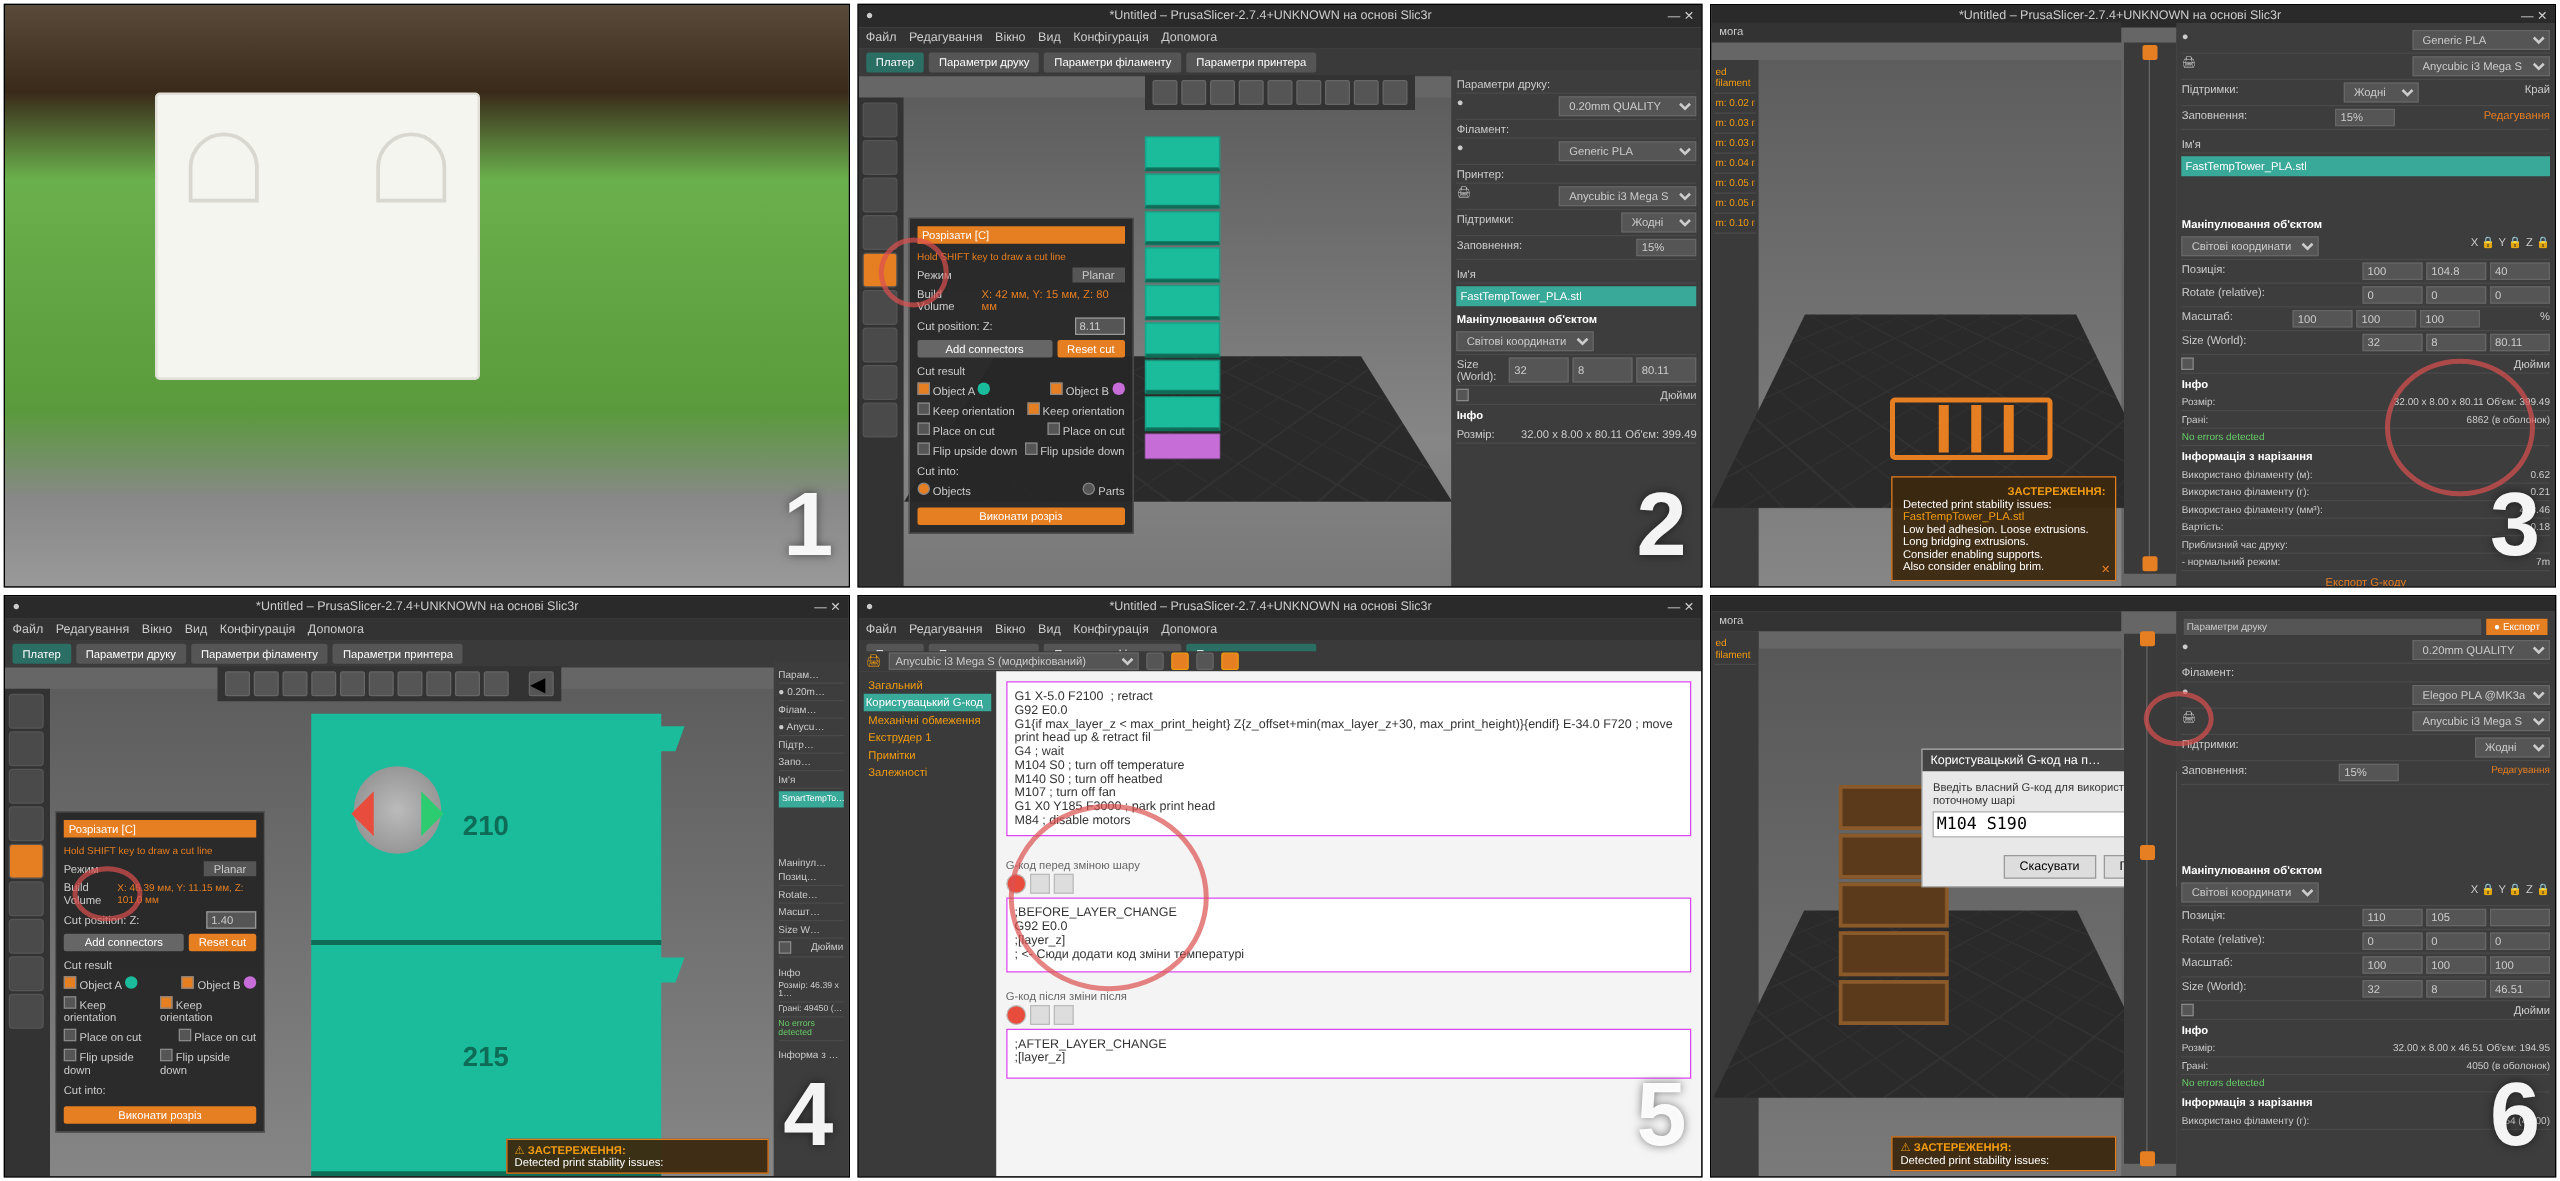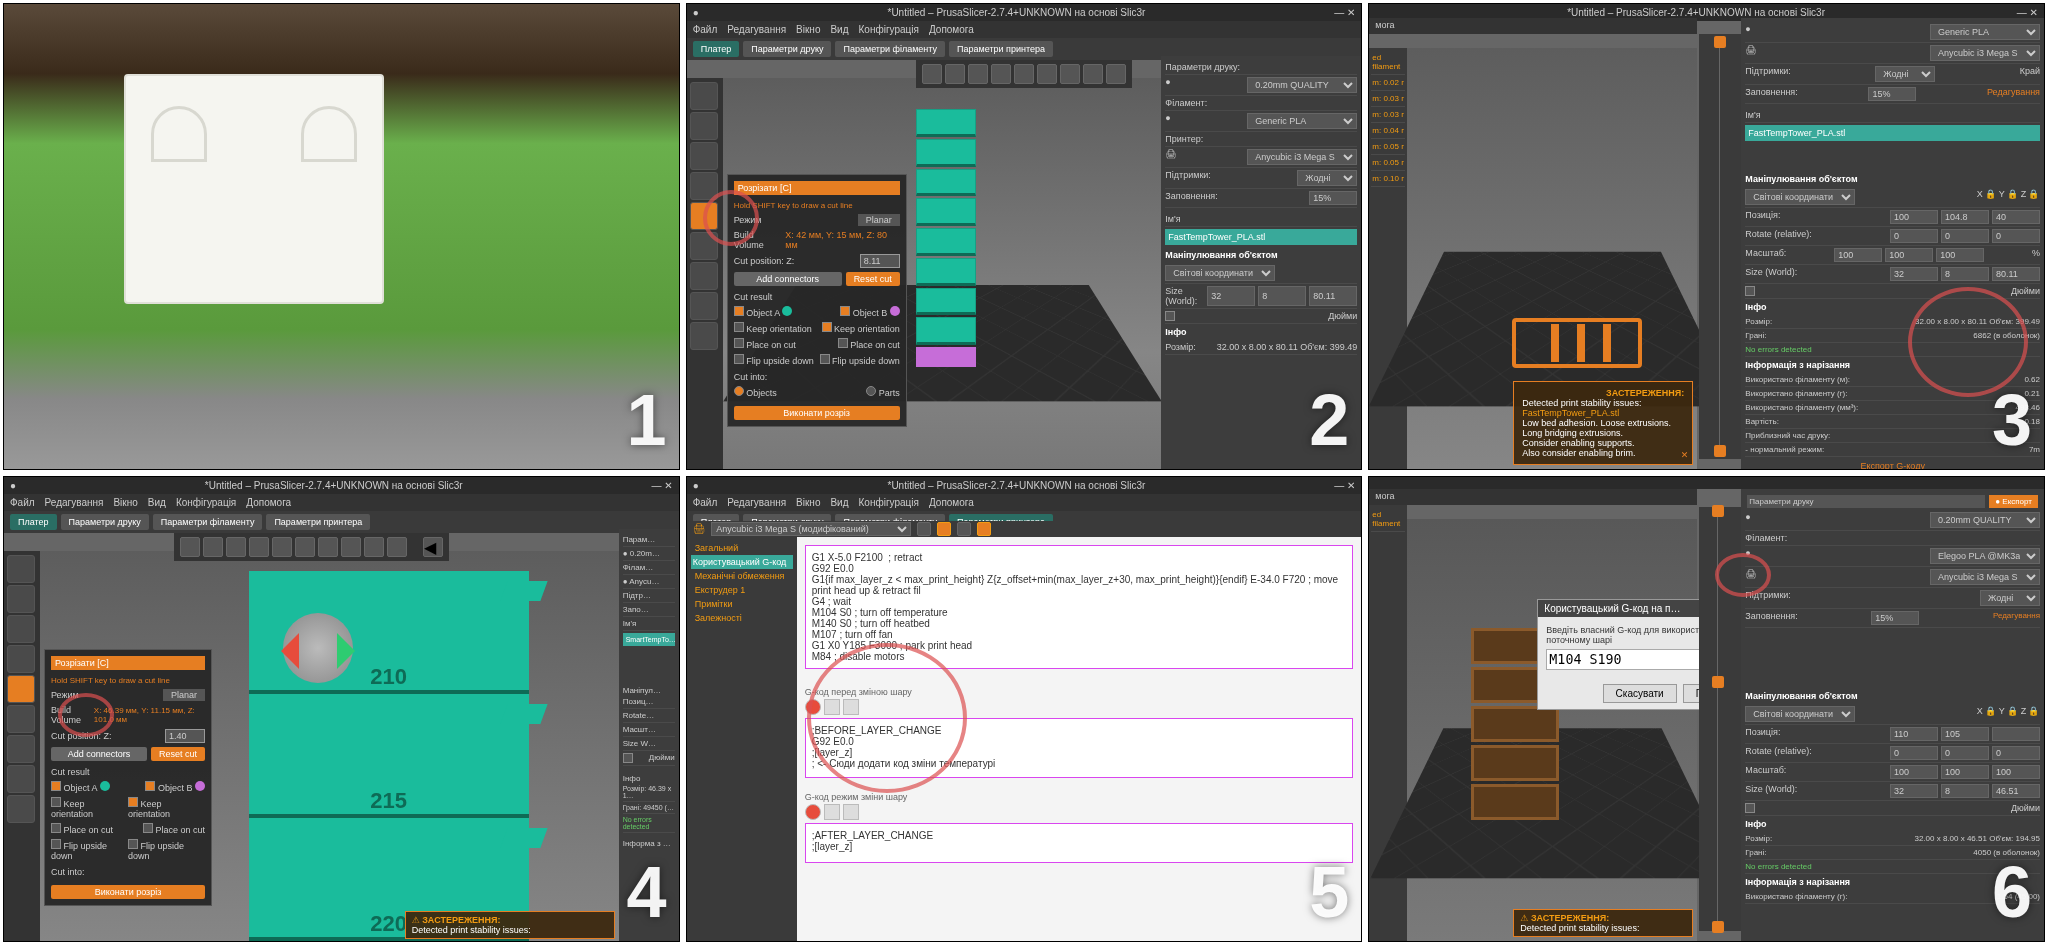--- a/index.html
+++ b/index.html
@@ -69,21 +69,21 @@
 .filter-strip { position: absolute; left: 0; top: 30px; bottom: 0; width: 38px; background: #3a3a3a; font-size: 8px; color: #f39c12; padding: 2px; }
 .filter-strip div { padding: 3px 1px; border-bottom: 1px solid #4a4a4a; }
 
 
 .tower3 { position: absolute; left: 36%; bottom: 24%; width: 130px; height: 50px; }
 .tower3 .frame { width: 100%; height: 100%; border: 4px solid #e67e22; border-radius: 4px; }
 .tower3 .bar { position: absolute; width: 8px; top: 6px; bottom: 6px; background: #e67e22; }
 
 
 .tower4 { position: absolute; right: 90px; top: 20px; bottom: 0; width: 280px; display: flex; flex-direction: column; }
-.seg4 { flex: 1; background: #1abc9c; border-bottom: 4px solid #0e6b56; position: relative; display: flex; align-items: flex-end; justify-content: center; color: #0e6b56; font-size: 22px; font-weight: bold; }
+.seg4 { flex: 1; background: #1abc9c; border-bottom: 4px solid #0e6b56; position: relative; display: flex; align-items: center; justify-content: center; color: #0e6b56; font-size: 22px; font-weight: bold; }
 .seg-notch { position: absolute; right: -15px; top: 10px; width: 40px; height: 20px; background: #1abc9c; transform: skewX(-20deg); }
 
 
 .tree { position: absolute; left: 0; top: 56px; bottom: 0; width: 110px; background: #3a3a3a; font-size: 9px; color: #ccc; padding: 4px; }
 .tree .sel { background: #39a99a; color: #fff; padding: 2px; }
 .tree .item { padding: 2px 4px; color: #f39c12; }
 
 .codepane { position: absolute; left: 110px; right: 0; top: 56px; bottom: 0; background: #f4f4f4; font-family: monospace; font-size: 10px; color: #333; padding: 8px; }
 .code-section { margin-bottom: 18px; }
 .code-label { color: #666; font-size: 9px; margin-top: 14px; padding-bottom: 2px; }
@@ -455,24 +455,20 @@
   </div>
   <div style="position:absolute;left:36px;right:60px;top:74px;bottom:0;background:linear-gradient(180deg,#5d5d5d,#868686);overflow:hidden">
     <div class="tower4">
       <div class="seg4">
             <span class="seg-notch"></span>
             <span>210</span>
           </div>
       <div class="seg4">
             <span class="seg-notch"></span>
             <span>215</span>
-          </div>
-      <div class="seg4">
-            <span class="seg-notch"></span>
-            <span>220</span>
           </div>
     </div>
     <div style="position:absolute;left:42%;top:16%;width:70px;height:70px;">
       <div style="position:absolute;width:100%;height:100%;background:radial-gradient(#bbb,#888);border-radius:50%"></div>
       <div style="position:absolute;left:-20px;top:20px;width:0;height:0;border:18px solid transparent;border-right-color:#e74c3c"></div>
       <div style="position:absolute;right:-20px;top:20px;width:0;height:0;border:18px solid transparent;border-left-color:#2ecc71"></div>
     </div>
   </div>
   <div class="rpanel" style="width:60px;font-size:8px">
     <div class="row">Парам…</div>
@@ -597,21 +593,21 @@
     <div class="code-label">G-код перед зміною шару</div>
     <div class="code-ico">
           <span style="background:#e74c3c;border-radius:50%"></span>
           <span></span>
           <span></span>
         </div>
     <div class="code-box">;BEFORE_LAYER_CHANGE
 G92 E0.0
 ;[layer_z]
 ; &lt;- Сюди додати код зміни температурі</div>
-    <div class="code-label">G-код режим зміни шару</div>
+    <div class="code-label">G-код після зміни після</div>
     <div class="code-ico">
           <span style="background:#e74c3c;border-radius:50%"></span>
           <span></span>
           <span></span>
         </div>
     <div class="code-box" style="min-height:40px">;AFTER_LAYER_CHANGE
 ;[layer_z]</div>
   </div>
   <div class="circle" style="left:120px;top:166px;width:160px;height:150px"></div>
   <div class="num">5</div>

